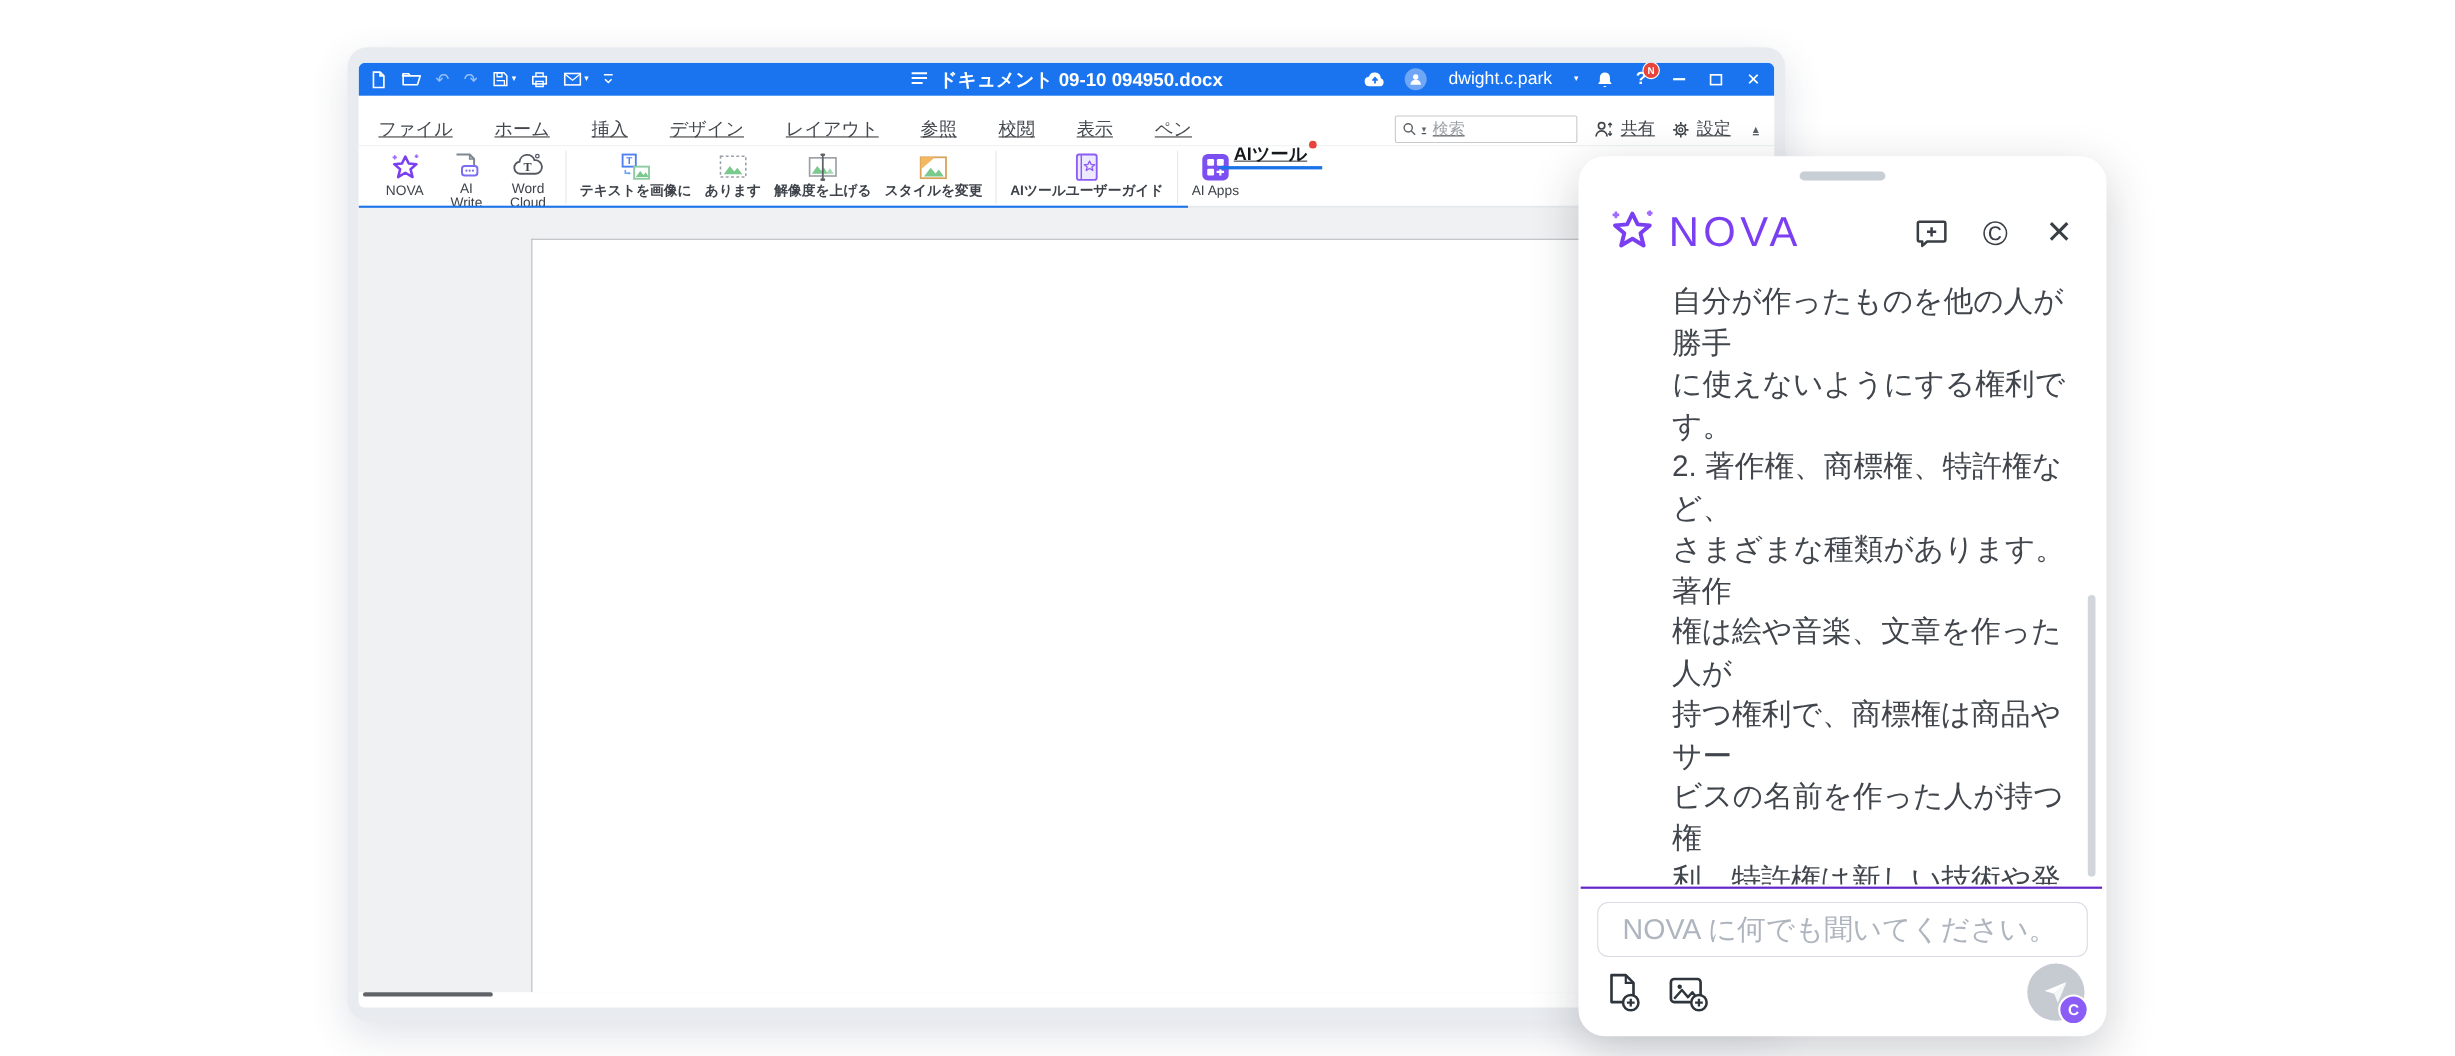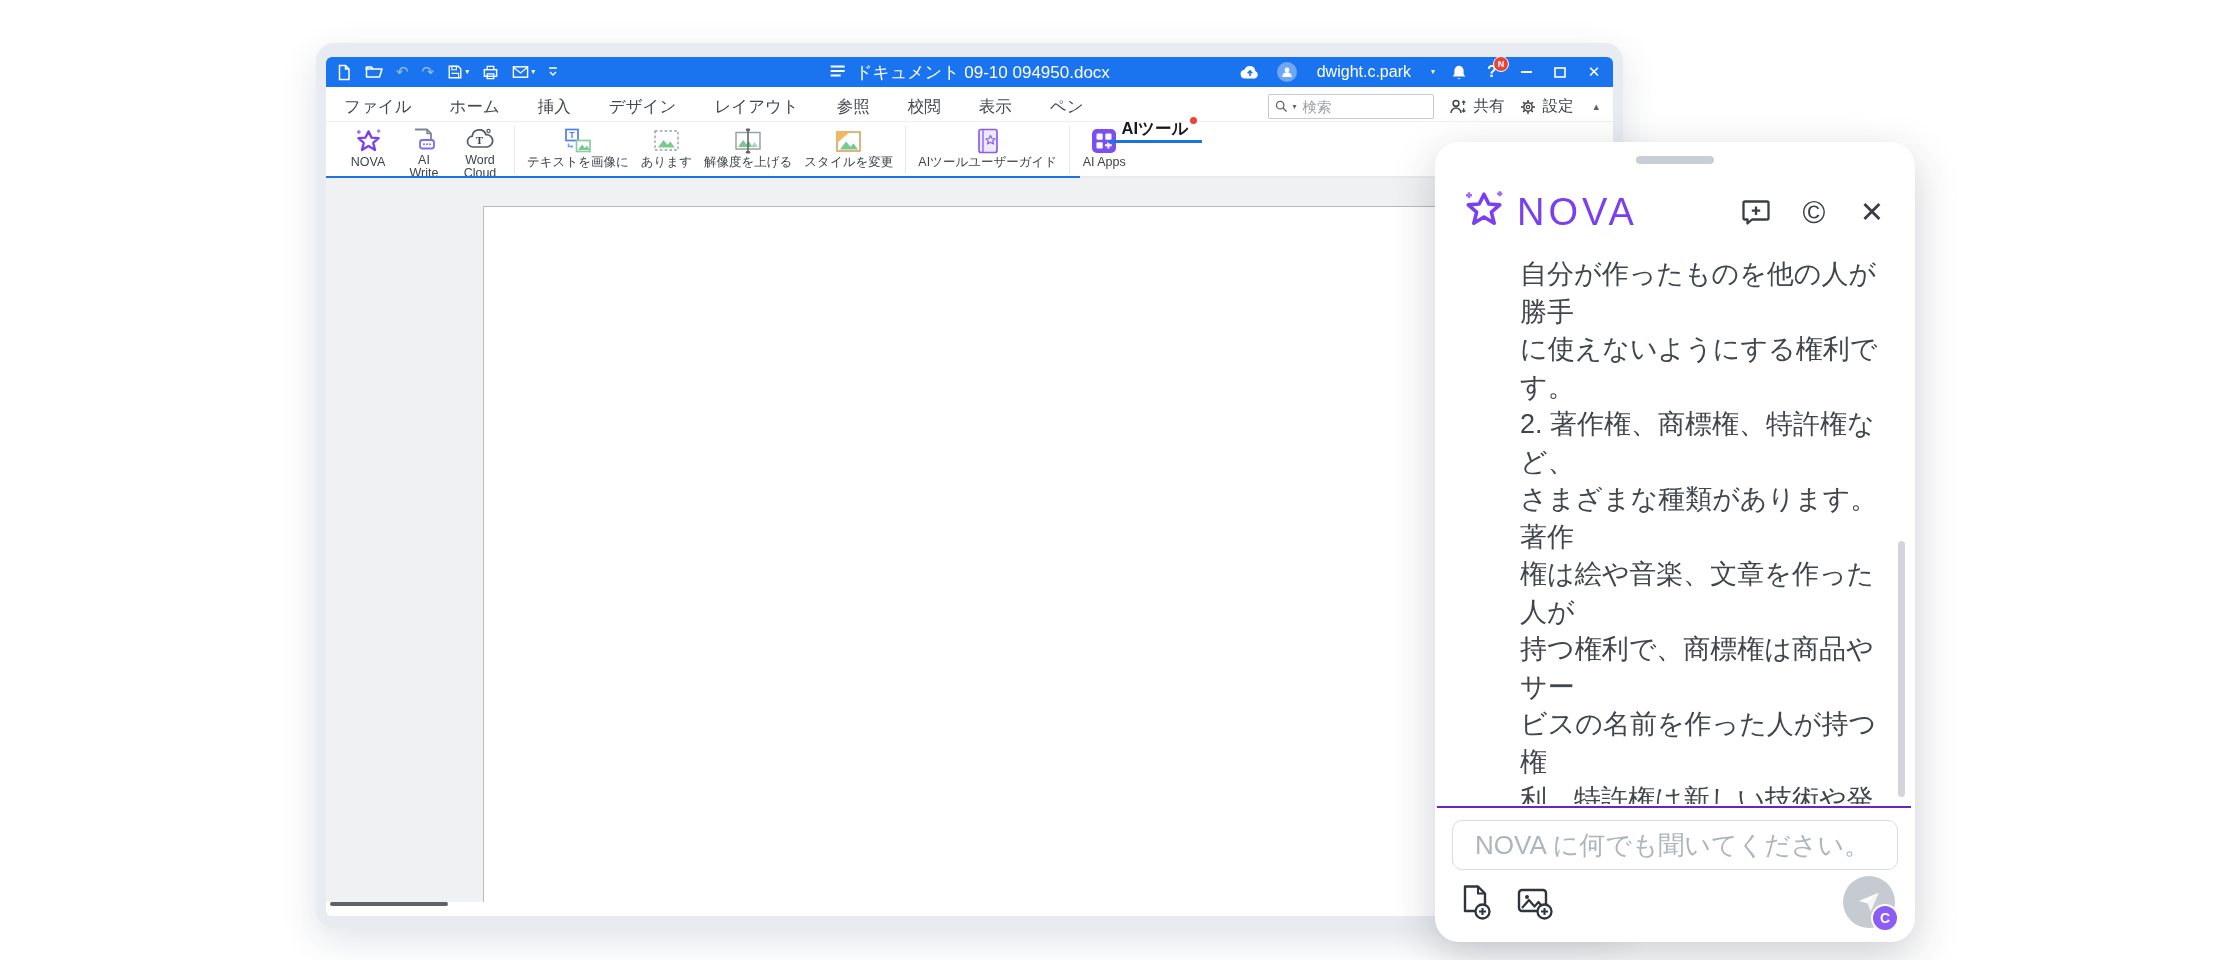--- a/index.html
+++ b/index.html
@@ -1,18 +1,18 @@
 <!DOCTYPE html>
 <html><head>
 <meta charset="utf-8">
 <style>
   html,body{margin:0;padding:0;}
   body{width:2232px;height:960px;position:relative;background:#ffffff;overflow:hidden;
        font-family:"Liberation Sans","DejaVu Sans",sans-serif;color:#3c4043;}
-  .nowrap{white-space:nowrap;}
+  .nowrap{white-space:nowrap;font-weight:bold;}
   
   .win{position:absolute;left:316px;top:43px;width:1307px;height:885px;background:#e8ebef;
        border-radius:18px;box-shadow:0 12px 36px rgba(40,60,90,.14);}
   .win-inner{position:absolute;left:10px;right:10px;top:14px;bottom:12px;background:#ffffff;
        border-radius:6px;display:flex;flex-direction:column;overflow:hidden;}
   
   .tb{height:30px;background:#1a74f0;display:flex;align-items:center;padding:0 10px;color:#fff;position:relative;flex:0 0 auto;}
   .tb-left{display:flex;align-items:center;gap:13px;}
   .tb-ic{display:flex;align-items:center;gap:2px;cursor:pointer;}
   .tb-ic svg{display:block;}
@@ -22,21 +22,21 @@
        display:flex;align-items:center;gap:10px;font-size:17px;}
   .tb-right{margin-left:auto;display:flex;align-items:center;gap:16px;}
   .avatar{width:20px;height:20px;border-radius:50%;background:#6fa6f5;display:flex;align-items:center;justify-content:center;}
   .user{display:flex;align-items:center;gap:20px;font-size:16px;cursor:pointer;}
   .help{position:relative;font-size:16px;font-weight:bold;width:18px;text-align:center;cursor:pointer;}
   .help-badge{position:absolute;top:-7px;right:-8px;width:14px;height:14px;border-radius:50%;background:#e8443a;
        border:1.5px solid #fff;color:#fff;font-size:9px;font-weight:bold;display:flex;align-items:center;justify-content:center;}
   .wbtn{width:18px;height:18px;display:flex;align-items:center;justify-content:center;font-size:15px;cursor:pointer;}
   .minbar{width:11px;height:2px;background:#fff;}
   
-  .mb{height:29px;display:flex;align-items:center;padding:5px 10px 0 16px;border-bottom:1px solid #eef0f2;flex:0 0 auto;}
+  .mb{height:29px;display:flex;align-items:center;padding:16px 10px 0 16px;border-bottom:1px solid #eef0f2;flex:0 0 auto;text-decoration:underline;}
   .tabs{display:flex;align-items:center;gap:34px;}
   .tab{font-size:16.5px;color:#43484e;cursor:pointer;position:relative;white-space:nowrap;padding:0 2px;height:29px;display:flex;align-items:center;}
   .tab.active{font-weight:bold;color:#15181c;margin-top:44px;}
   .tab.active::after{content:"";position:absolute;left:-12px;right:-12px;bottom:0;height:3px;background:#1a73e8;}
   .tab-dot{position:absolute;top:3px;right:-7px;width:7px;height:7px;border-radius:50%;background:#e8443a;}
   .mb-right{margin-left:auto;display:flex;align-items:center;gap:16px;}
   .search{width:152px;height:23px;border:1px solid #c6cacd;border-radius:2px;background:#fff;
        display:flex;align-items:center;gap:4px;padding:0 6px;}
   .search input{border:0;outline:0;flex:1;min-width:0;font-size:14.5px;font-family:inherit;color:#3c4043;background:transparent;}
   .search input::placeholder{color:#9aa0a6;}

